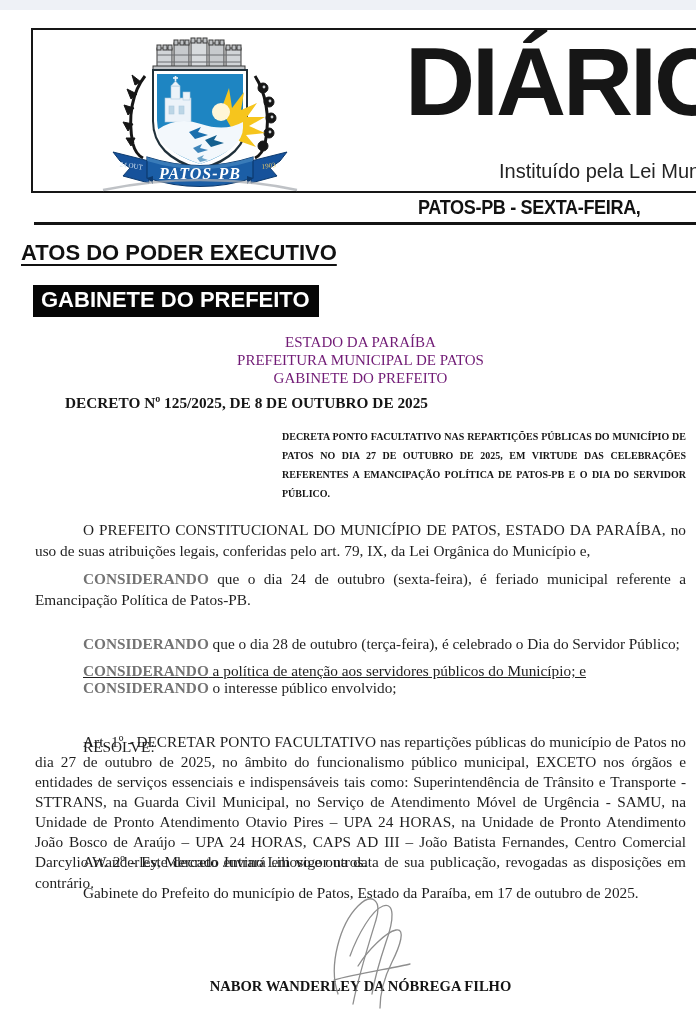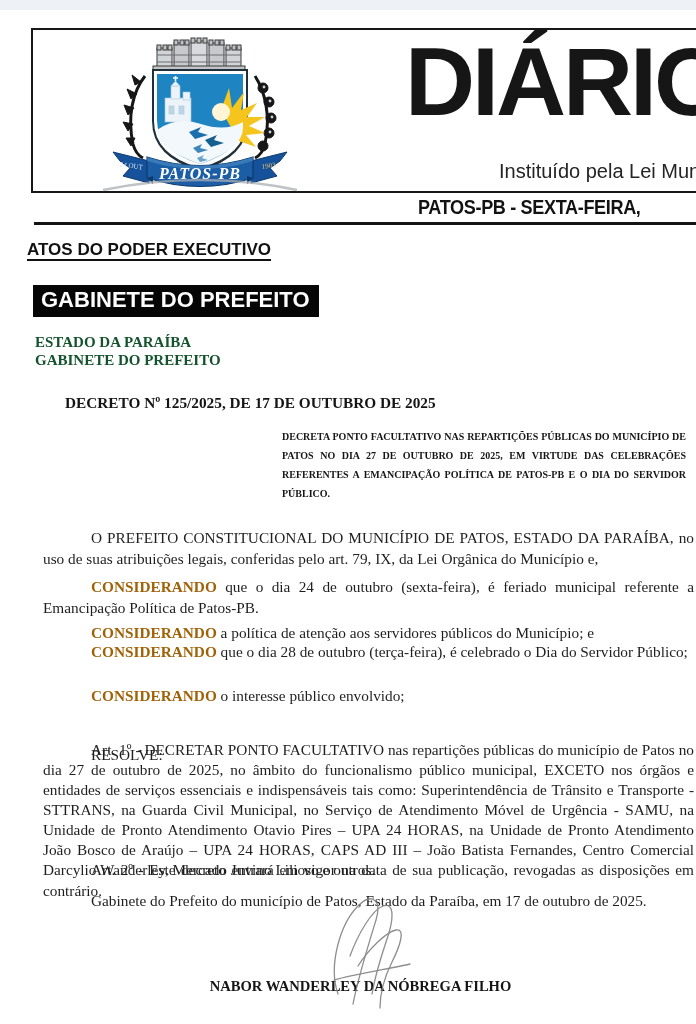--- a/index.html
+++ b/index.html
@@ -29,55 +29,55 @@
   }
   .dateline{
     position:absolute;left:418px;top:195px;
     font-family:"Liberation Sans", sans-serif;
     font-weight:bold;font-size:21px;letter-spacing:-0.4px;color:#121212;
     white-space:nowrap;transform:scaleX(0.86);transform-origin:left center;
   }
   .rule{position:absolute;left:34px;top:222px;width:662px;height:3px;background:#141414;}
   
   .h-atos{
-    position:absolute;left:27px;top:240px;
-    font-family:"Liberation Sans", sans-serif;
-    font-weight:bold;font-size:17px;color:#111;
+    position:absolute;left:21px;top:240px;
+    font-family:"Liberation Sans", sans-serif;
+    font-weight:bold;font-size:22px;color:#111;
     text-decoration:underline;text-decoration-thickness:2px;text-underline-offset:4px;
     white-space:nowrap;
   }
   .h-gab{
     position:absolute;left:33px;top:285px;
     font-family:"Liberation Sans", sans-serif;
     font-weight:bold;font-size:22px;color:#ffffff;background:#060606;
     padding:2px 9px 4px 8px;white-space:nowrap;
   }
   .letterhead{
     position:absolute;left:35px;top:333px;width:651px;
-    font-weight:bold;font-size:15px;line-height:18px;color:#14532d;
+    text-align:center;font-weight:normal;font-size:15px;line-height:18px;color:#701a75;
   }
   .decree-title{
     position:absolute;left:65px;top:394px;
     font-weight:bold;font-size:15.3px;color:#151515;white-space:nowrap;
   }
   .summary{
     position:absolute;left:282px;top:427px;width:404px;
     font-weight:bold;font-size:10px;line-height:19px;color:#151515;
     text-align:justify;
   }
   
   .para{
-    position:absolute;left:35px;width:651px;margin:8px;
+    position:absolute;left:35px;width:651px;margin:0;
     font-size:15.3px;line-height:21.3px;text-align:justify;text-indent:48px;color:#1e1e1e;
   }
-  .para b{font-weight:bold;color:#a16207;}
+  .para b{font-weight:bold;color:#737373;}
   .p-preamble{top:519px;}
   .p-cons1{top:568px;}
   .p-cons2{top:633px;}
-  .p-cons3{top:614px;}
+  .p-cons3{top:660px;text-decoration:underline;}
   .p-cons4{top:677px;}
   .p-resolve{top:736px;}
   .p-art1{top:732px;line-height:20px;}
   .p-art2{top:851px;}
   .p-closing{top:882px;}
   
   .sig-scribble{position:absolute;left:298px;top:894px;width:176px;height:122px;z-index:3;}
   .sig-block{
     position:absolute;left:35px;top:977px;width:651px;z-index:2;
     text-align:center;font-weight:bold;font-size:14.6px;line-height:19px;color:#151515;
@@ -185,24 +185,25 @@
 </div>
 
 <div class="dateline">PATOS-PB - SEXTA-FEIRA,</div>
 <div class="rule"></div>
 
 <div class="h-atos">ATOS DO PODER EXECUTIVO</div>
 <div class="h-gab">GABINETE DO PREFEITO</div>
 
 <div class="letterhead">
   <div>ESTADO DA PARAÍBA</div>
+  <div>PREFEITURA MUNICIPAL DE PATOS</div>
   <div>GABINETE DO PREFEITO</div>
 </div>
 
-<div class="decree-title">DECRETO Nº 125/2025, DE 17 DE OUTUBRO DE 2025</div>
+<div class="decree-title">DECRETO Nº 125/2025, DE 8 DE OUTUBRO DE 2025</div>
 <div class="summary">DECRETA PONTO FACULTATIVO NAS REPARTIÇÕES PÚBLICAS DO MUNICÍPIO DE PATOS NO DIA 27 DE OUTUBRO DE 2025, EM VIRTUDE DAS CELEBRAÇÕES REFERENTES A EMANCIPAÇÃO POLÍTICA DE PATOS-PB E O DIA DO SERVIDOR PÚBLICO.</div>
 
 <p class="para p-preamble">O PREFEITO CONSTITUCIONAL DO MUNICÍPIO DE PATOS, ESTADO DA PARAÍBA, no uso de suas atribuições legais, conferidas pelo art. 79, IX, da Lei Orgânica do Município e,</p>
 
 <p class="para p-cons1"><b>CONSIDERANDO</b><span> que o dia 24 de outubro (sexta-feira), é feriado municipal referente a Emancipação Política de Patos-PB.</span></p>
 
 <p class="para p-cons2"><b>CONSIDERANDO</b><span> que o dia 28 de outubro (terça-feira), é celebrado o Dia do Servidor Público;</span></p>
 
 <p class="para p-cons3"><b>CONSIDERANDO</b><span> a política de atenção aos servidores públicos do Município; e</span></p>
 

